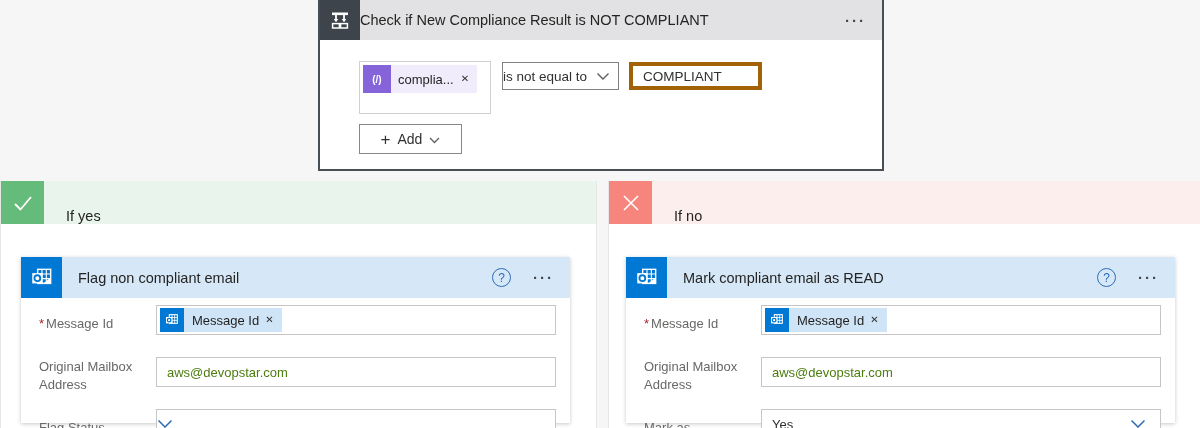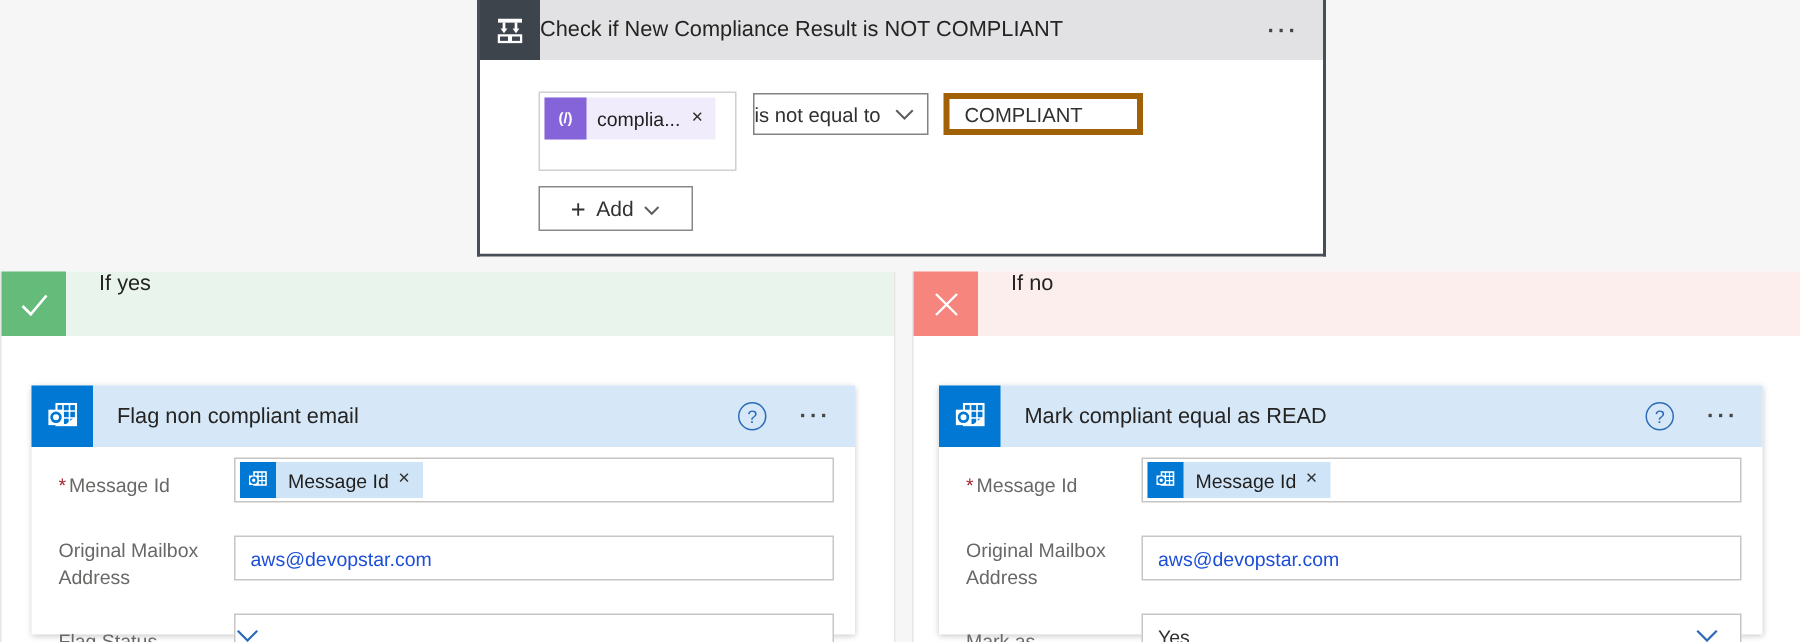--- a/index.html
+++ b/index.html
@@ -59,21 +59,21 @@
   }
   .add-plus { font-size:17px; font-weight:300; color:#323130; line-height:1; }
 
   
   .branch {
     position:absolute; top:181px; height:247px; background:#fff;
     border:1px solid #e6e6e6; border-top:none; border-bottom:none;
   }
   .branch-yes { left:0; width:597px; }
   .branch-no  { left:608px; width:690px; }
-  .branch-bar { height:43px; display:flex; align-items:flex-start; }
+  .branch-bar { height:43px; display:flex; align-items:flex-end; }
   .branch-yes .branch-bar { background:#e9f5ec; }
   .branch-no  .branch-bar { background:#fdeeee; }
   .branch-badge { width:43px; height:43px; flex:0 0 43px; display:flex; align-items:center; justify-content:center; }
   .branch-yes .branch-badge { background:#65bb79; }
   .branch-no  .branch-badge { background:#f5857d; }
   .branch-label { margin-left:22px; font-size:14.5px; color:#252423; }
 
   
   .action-card {
     position:absolute; top:76px; width:549px; height:166px; background:#fff;
@@ -95,21 +95,21 @@
   .action-body { padding:7px 14px 0 18px; }
   .field-row { display:flex; align-items:center; margin-bottom:16px; }
   .field-label { width:117px; flex:0 0 117px; font-size:13px; color:#6a6867; padding-top:7px; line-height:1.35; }
   .required-mark { color:#a4262c; margin-right:2px; }
   .field-box {
     flex:1; height:30px; border:1px solid #c8c6c4; background:#fff;
     display:flex; align-items:center; overflow:hidden;
   }
   .field-box input {
     border:none; outline:none; width:100%; height:100%; padding:0 10px;
-    font-size:13px; color:#1d4ed8; font-family:"Liberation Sans", sans-serif; background:transparent;
+    font-size:13px; color:#4d7c0f; font-family:"Liberation Sans", sans-serif; background:transparent;
   }
   .field-box.token-field { padding-left:3px; }
   .msg-chip { display:inline-flex; align-items:center; background:#cfe5f7; height:24px; }
   .msg-chip .msg-chip-icon {
     width:24px; height:24px; background:#0078d4; flex:0 0 24px;
     display:flex; align-items:center; justify-content:center;
   }
   .msg-chip .chip-label { padding:0 6px 0 8px; font-size:13px; color:#201f1e; white-space:nowrap; }
   .dropdown { cursor:pointer; }
   .dropdown .sel-text { flex:1; padding-left:10px; font-size:13px; }
@@ -254,21 +254,21 @@
       <div class="action-header">
         <div class="outlook-tile">
           <svg width="26" height="26" viewBox="0 0 24 24">
             <rect x="8" y="4" width="12" height="13" fill="none" stroke="#fff" stroke-width="1.3"></rect>
             <path d="M12 4 v13 M16 4 v13 M8 8.3 h12 M8 12.6 h12" stroke="#fff" stroke-width="1"></path>
             <path d="M13 17 L20 11.5 V17 Z" fill="#fff"></path>
             <rect x="3" y="7.5" width="9.5" height="9.5" fill="#fff"></rect>
             <circle cx="7.7" cy="12.2" r="2.7" fill="none" stroke="#0078d4" stroke-width="1.7"></circle>
           </svg>
         </div>
-        <span class="action-title">Mark compliant equal as READ</span>
+        <span class="action-title">Mark compliant email as READ</span>
         <button class="help-btn">?</button>
         <button class="ellipsis-btn">
           <span>···</span>
         </button>
       </div>
 
       <div class="action-body">
         <div class="field-row">
           <span class="field-label"><span class="required-mark">*</span><span>Message Id</span></span>
           <div class="field-box token-field">

